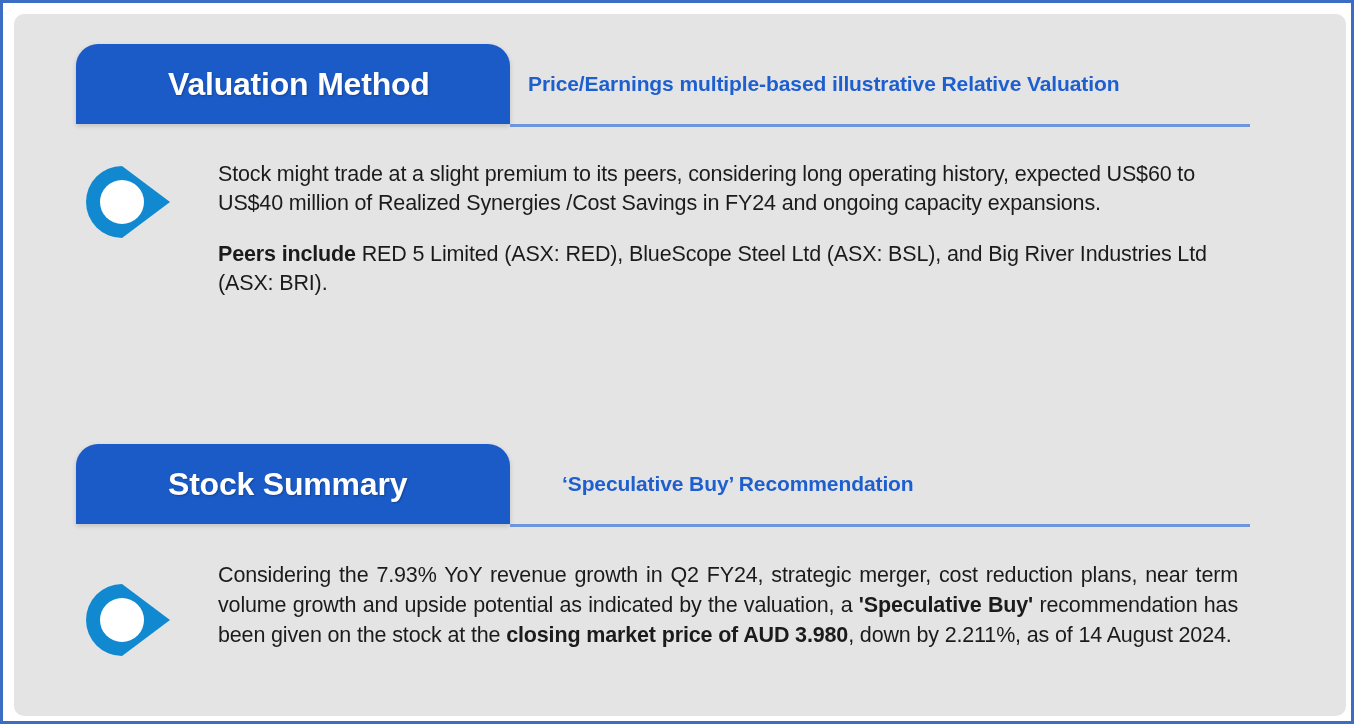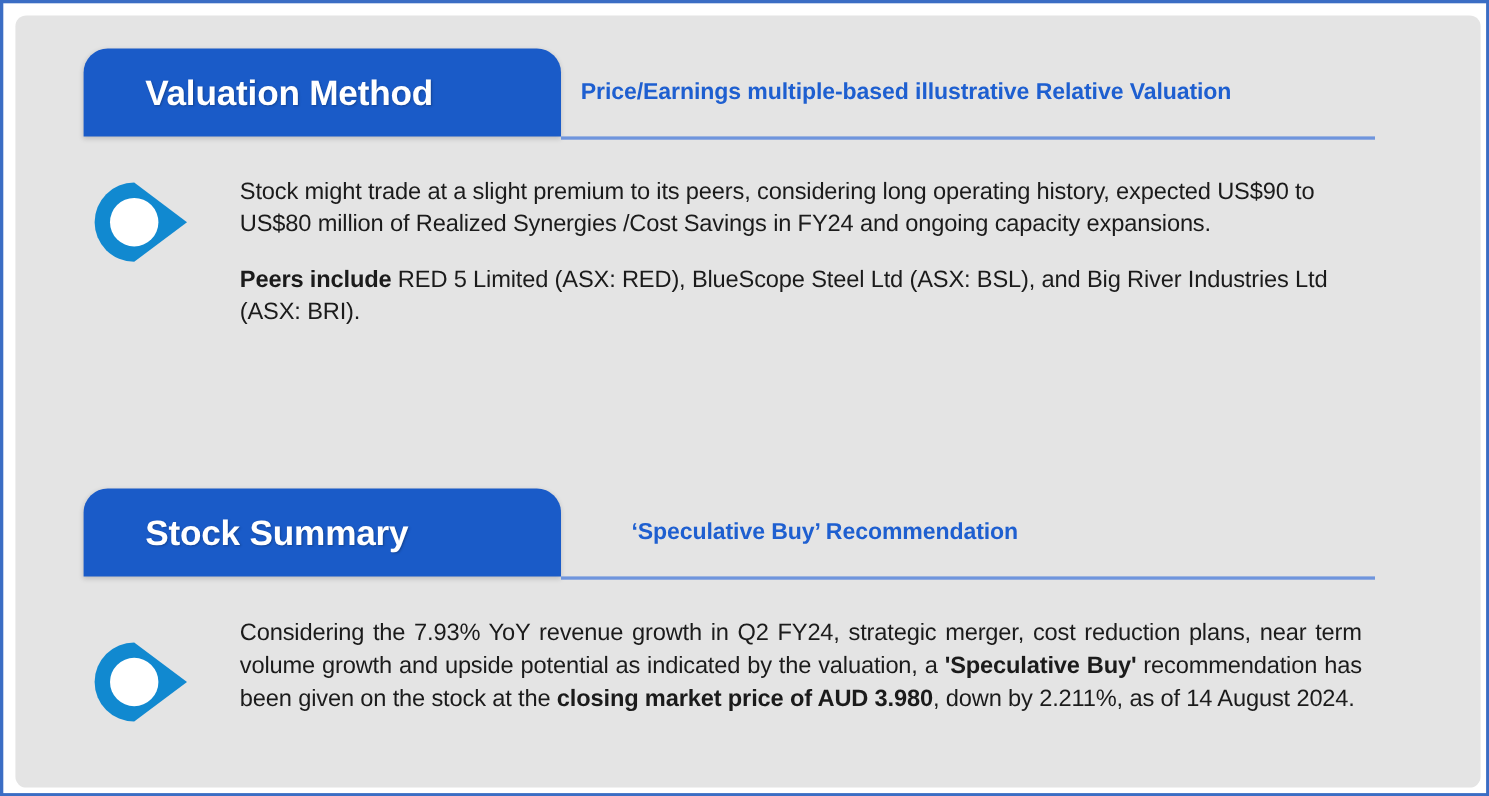--- a/index.html
+++ b/index.html
@@ -62,41 +62,41 @@
     box-shadow: 0 2px 5px rgba(0,0,0,0.16);
   }
   #tab-valuation { width: 434px; }
   #tab-summary   { width: 434px; }
 
   .tab-label {
     color: #ffffff;
     font-size: 32px;
     font-weight: bold;
     letter-spacing: -0.2px;
-    margin-left: 56px;
+    margin-left: 92px;
     white-space: nowrap;
     text-shadow: 1px 1px 2px rgba(0,0,0,0.25);
   }
   #tab-summary .tab-label { }
 
   .header-subtitle {
     position: absolute;
     top: 12px;
     height: 80px;
     display: flex;
     align-items: center;
     color: #1e5fd0;
     font-size: 21px;
     font-weight: bold;
     letter-spacing: -0.1px;
     white-space: nowrap;
     text-align: right;
   }
   #subtitle-valuation { left: 452px; }
-  #subtitle-summary   { left: 498px; }
+  #subtitle-summary   { left: 486px; }
 
   .header-rule {
     position: absolute;
     left: 434px;
     right: 0;
     top: 92px;
     height: 3px;
     background: #6f95dd;
   }
 
@@ -151,21 +151,21 @@
       <div class="section-body">
         <div class="pin-icon" id="pin-valuation">
           <svg width="96" height="80" viewBox="0 0 96 80" xmlns="http://www.w3.org/2000/svg">
             <g>
               <path d="M40 4 A36 36 0 1 0 40 76 L40 76 L88 40 Z" fill="#1189d0"></path>
               <circle cx="40" cy="40" r="22" fill="#ffffff"></circle>
             </g>
           </svg>
         </div>
         <div class="body-text" id="text-valuation">
-            <p><span>Stock might trade at a slight premium to its peers, considering long operating history, expected US$90 to US$80 million of Realized Synergies /Cost Savings in FY24 and ongoing capacity expansions.</span></p>
+            <p><span>Stock might trade at a slight premium to its peers, considering long operating history, expected US$60 to US$40 million of Realized Synergies /Cost Savings in FY24 and ongoing capacity expansions.</span></p>
             <p><b>Peers include</b><span> RED 5 Limited (ASX: RED), BlueScope Steel Ltd (ASX: BSL), and Big River Industries Ltd (ASX: BRI).</span></p>
           </div>
       </div>
 
     </div>
 
     <div class="section" id="section-summary">
 
       <div class="section-header">
         <div class="tab" id="tab-summary">

